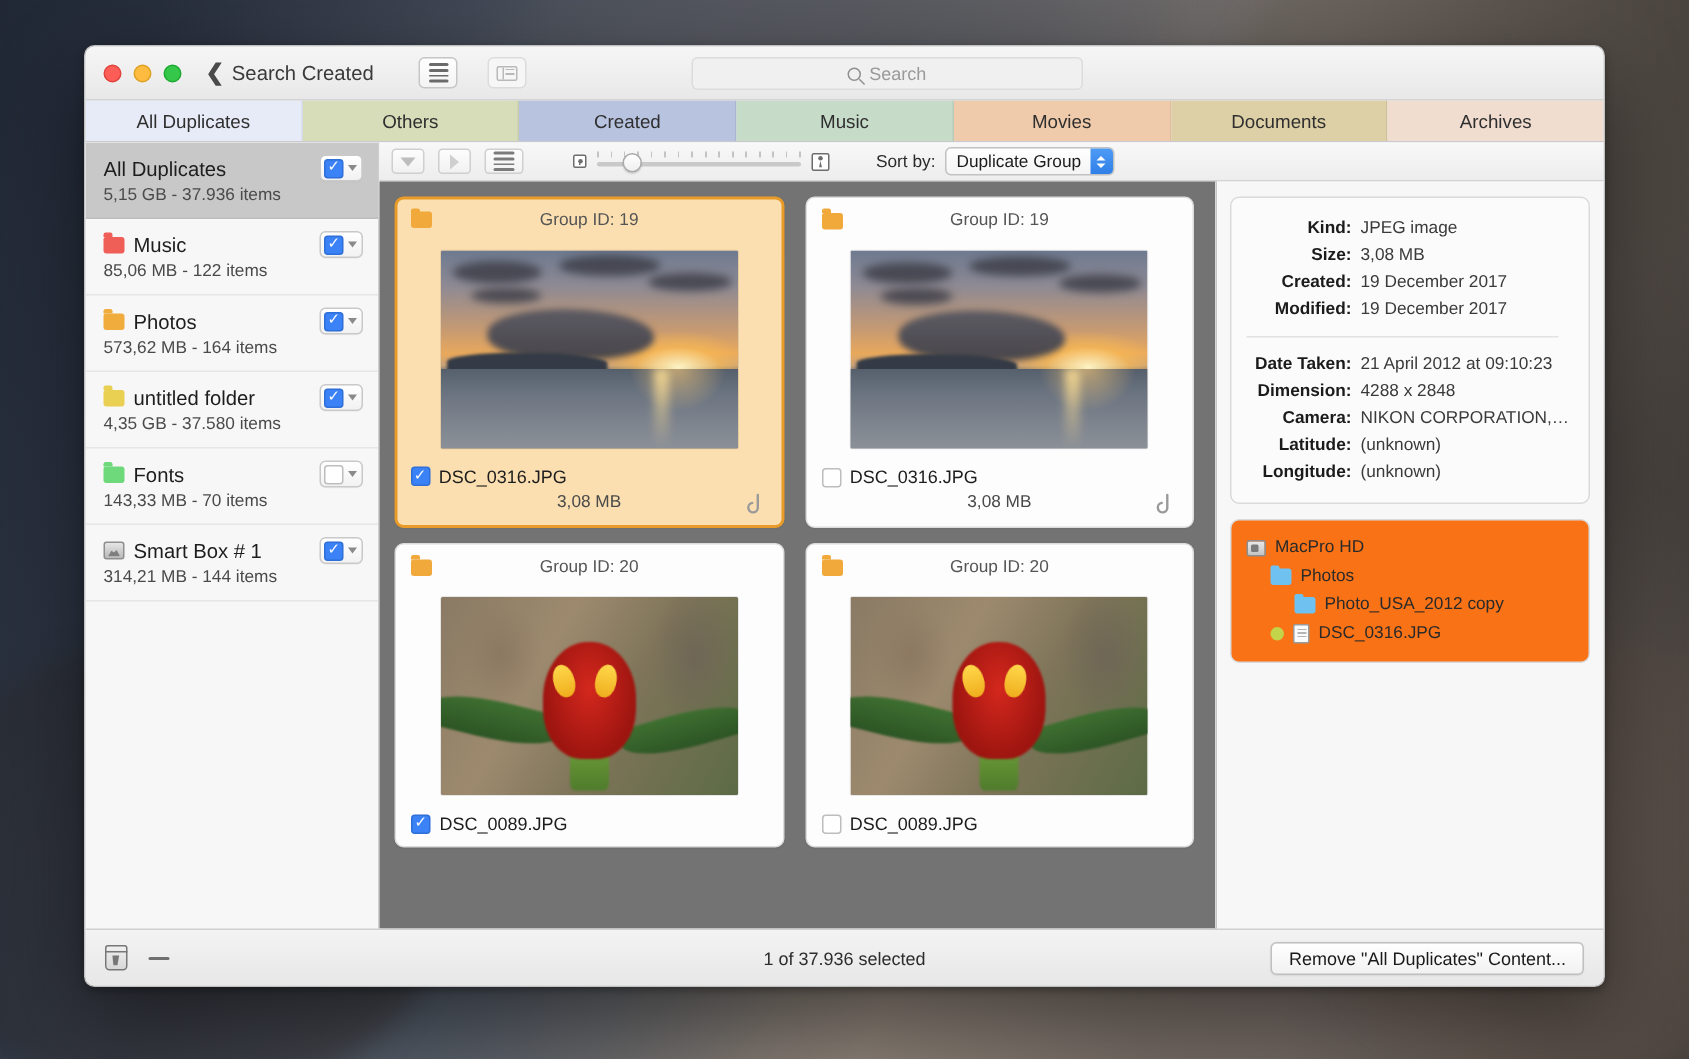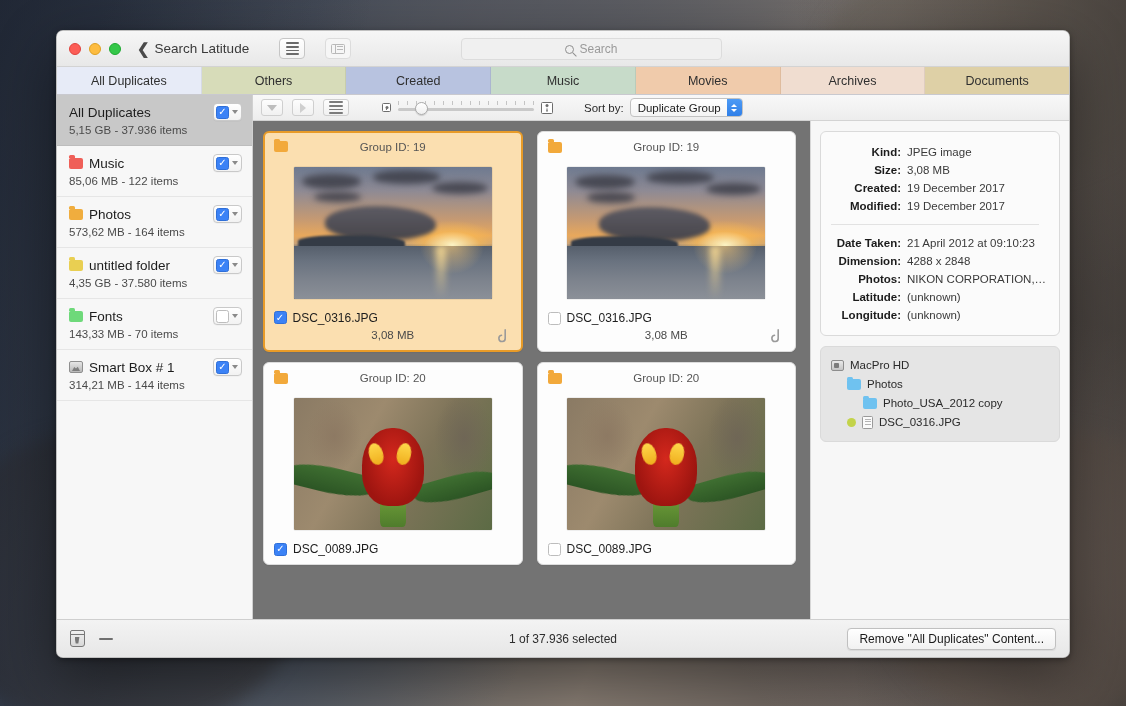--- a/index.html
+++ b/index.html
@@ -407,21 +407,21 @@
   }
   .info-row { display: flex; font-size: 11.5px; line-height: 18px; }
   .info-row .k {
     width: 86px; flex: 0 0 86px; text-align: right;
     color: #1b1b1b; font-weight: bold; padding-right: 6px;
   }
   .info-row .v { color: #3a3a3a; white-space: nowrap; overflow: hidden; text-overflow: ellipsis; }
   .info-div { height: 1px; background: #e2e2e2; margin: 9px 10px 9px 10px; }
 
   .path-box {
-    background: #e5e5e5;
+    background: #f97316;
     border: 1px solid #dadada;
     border-radius: 6px;
     margin-top: 10px;
     padding: 9px 10px;
   }
   .path-row { display:flex; align-items:center; gap: 6px; font-size: 11.5px; color: #2a2a2a; line-height: 19px; }
   .drive-ic {
     width: 13px; height: 11px; border-radius: 2px;
     background: linear-gradient(#e9e9e9,#c4c4c4);
     border: 1px solid #8d8d8d; position: relative; flex: 0 0 13px;
@@ -491,21 +491,21 @@
 
   <div id="titlebar">
     <div class="traffic">
       <span class="tl red"></span>
       <span class="tl yellow"></span>
       <span class="tl green"></span>
     </div>
 
     <div id="back-btn">
       <span class="chev">❮</span>
-      <span>Search Latitude</span>
+      <span>Search Created</span>
     </div>
 
     <div class="tb-group">
       <div class="tb-btn">
         <span class="bars">
             <i></i>
             <i></i>
             <i></i>
             <i></i>
           </span>
@@ -533,25 +533,25 @@
       </div>
       <div class="tab" style="background: rgb(184, 195, 224);">
         <span>Created</span>
       </div>
       <div class="tab" style="background: rgb(199, 219, 201);">
         <span>Music</span>
       </div>
       <div class="tab" style="background: rgb(240, 203, 171);">
         <span>Movies</span>
       </div>
+      <div class="tab" style="background: rgb(222, 208, 166);">
+        <span>Documents</span>
+      </div>
       <div class="tab" style="background: rgb(240, 221, 208);">
         <span>Archives</span>
-      </div>
-      <div class="tab" style="background: rgb(222, 208, 166);">
-        <span>Documents</span>
       </div>
     </div>
 
   <div id="body">
 
     <div id="sidebar">
         <div class="side-item selected">
           <div class="side-top">
             <span class="side-name">All Duplicates</span>
             <span class="ck-wrap">
@@ -779,21 +779,21 @@
             <div id="info-secondary">
                 <div class="info-row">
                   <span class="k">Date Taken:</span>
                   <span class="v">21 April 2012 at 09:10:23</span>
                 </div>
                 <div class="info-row">
                   <span class="k">Dimension:</span>
                   <span class="v">4288 x 2848</span>
                 </div>
                 <div class="info-row">
-                  <span class="k">Photos:</span>
+                  <span class="k">Camera:</span>
                   <span class="v">NIKON CORPORATION, NI...</span>
                 </div>
                 <div class="info-row">
                   <span class="k">Latitude:</span>
                   <span class="v">(unknown)</span>
                 </div>
                 <div class="info-row">
                   <span class="k">Longitude:</span>
                   <span class="v">(unknown)</span>
                 </div>

